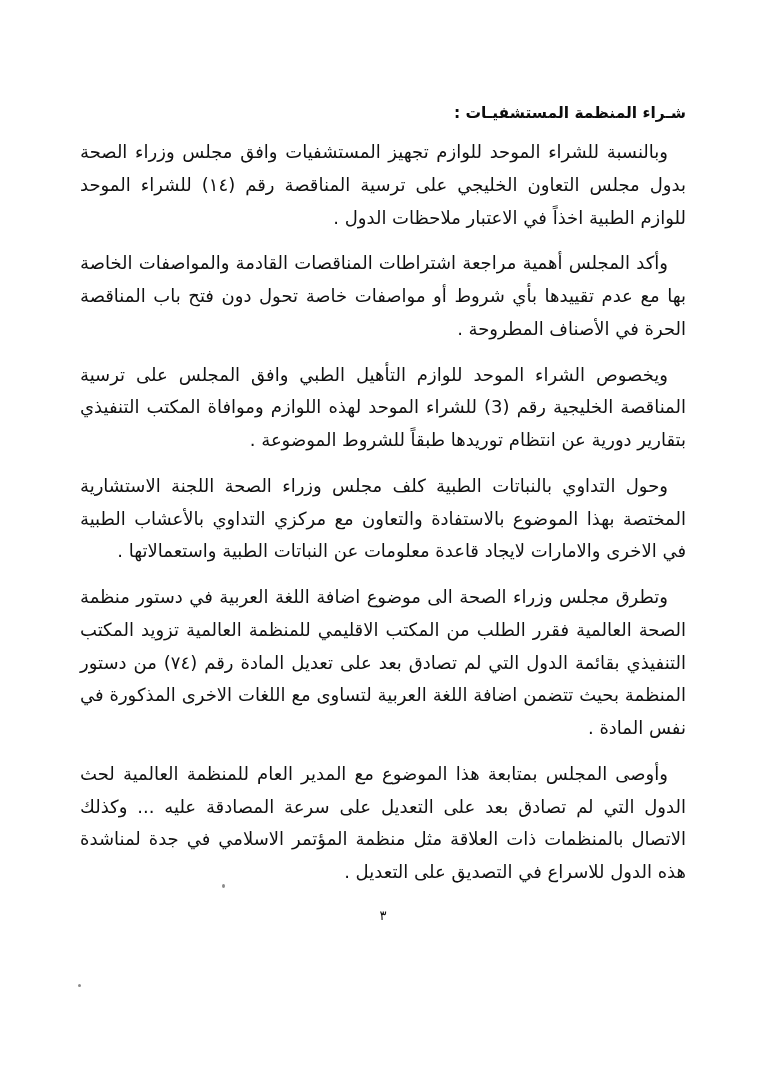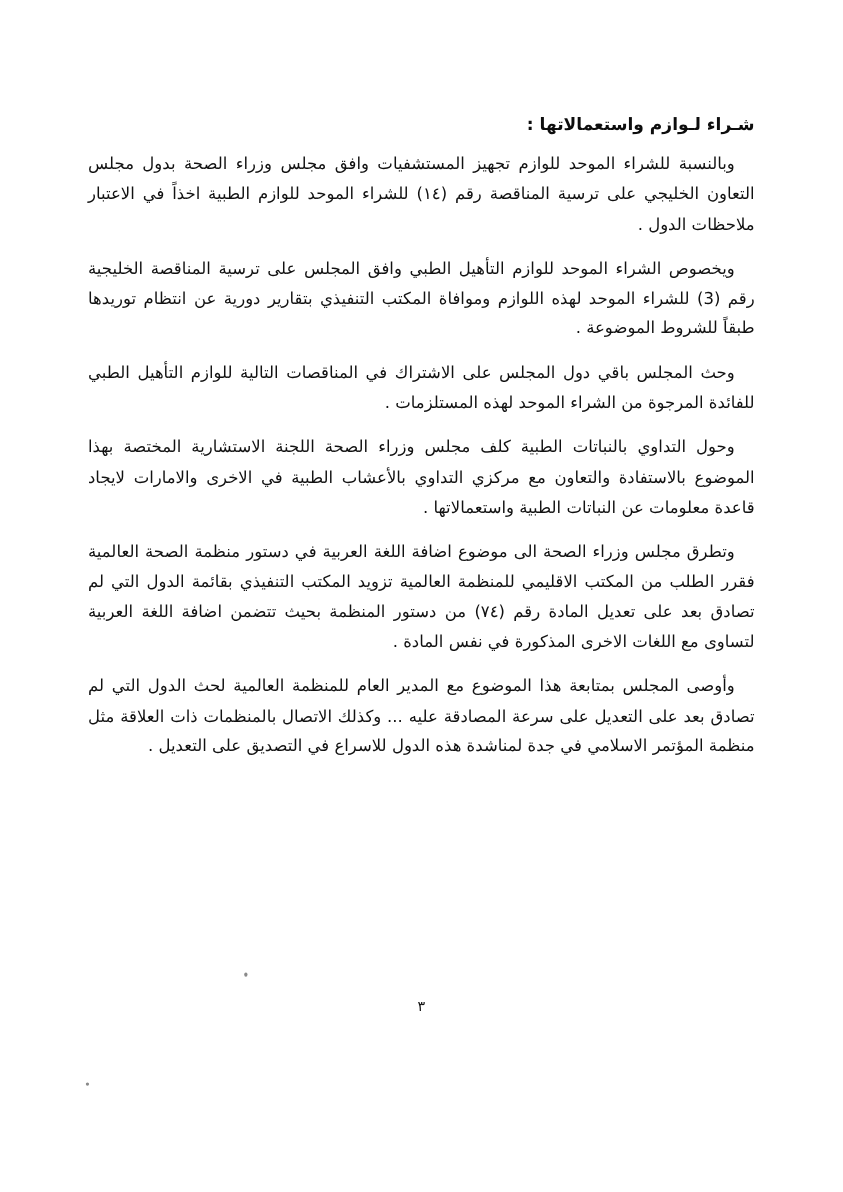--- a/index.html
+++ b/index.html
@@ -27,21 +27,21 @@
   }
   .doc-title {
     font-size: 15.5px;
     font-weight: bold;
     letter-spacing: 0.5px;
     margin: 0 0 14px 0;
     text-align: right;
     color: #0d0d0d;
   }
   .para {
-    font-size: 15px;
+    font-size: 18px;
     line-height: 1.82;
     margin: 0 0 13px 0;
     text-align: justify;
     text-justify: inter-word;
     text-indent: 18px;
     color: #111111;
   }
   .para:last-of-type { margin-bottom: 16px; }
   .page-number {
     position: absolute;
@@ -60,25 +60,25 @@
   .speck-a { left: 222px; top: 884px; width: 3px; height: 4px; }
   .speck-b { left: 78px;  top: 984px; width: 3px; height: 3px; }
 </style>
 </head>
 <body>
 
 <div class="page">
 
   <div class="content">
 
-    <h1 class="doc-title">شـراء لـوازم واستعمالاتها :</h1>
+    <h1 class="doc-title">شـراء المنظمة المستشفيـات :</h1>
 
     <p class="para">وبالنسبة للشراء الموحد للوازم تجهيز المستشفيات وافق مجلس وزراء الصحة بدول مجلس التعاون الخليجي على ترسية المناقصة رقم (١٤) للشراء الموحد للوازم الطبية اخذاً في الاعتبار ملاحظات الدول .</p>
+    <p class="para">وأكد المجلس أهمية مراجعة اشتراطات المناقصات القادمة والمواصفات الخاصة بها مع عدم تقييدها بأي شروط أو مواصفات خاصة تحول دون فتح باب المناقصة الحرة في الأصناف المطروحة .</p>
     <p class="para">ويخصوص الشراء الموحد للوازم التأهيل الطبي وافق المجلس على ترسية المناقصة الخليجية رقم (3) للشراء الموحد لهذه اللوازم وموافاة المكتب التنفيذي بتقارير دورية عن انتظام توريدها طبقاً للشروط الموضوعة .</p>
-    <p class="para">وحث المجلس باقي دول المجلس على الاشتراك في المناقصات التالية للوازم التأهيل الطبي للفائدة المرجوة من الشراء الموحد لهذه المستلزمات .</p>
     <p class="para">وحول التداوي بالنباتات الطبية كلف مجلس وزراء الصحة اللجنة الاستشارية المختصة بهذا الموضوع بالاستفادة والتعاون مع مركزي التداوي بالأعشاب الطبية في الاخرى والامارات لايجاد قاعدة معلومات عن النباتات الطبية واستعمالاتها .</p>
     <p class="para">وتطرق مجلس وزراء الصحة الى موضوع اضافة اللغة العربية في دستور منظمة الصحة العالمية فقرر الطلب من المكتب الاقليمي للمنظمة العالمية تزويد المكتب التنفيذي بقائمة الدول التي لم تصادق بعد على تعديل المادة رقم (٧٤) من دستور المنظمة بحيث تتضمن اضافة اللغة العربية لتساوى مع اللغات الاخرى المذكورة في نفس المادة .</p>
     <p class="para">وأوصى المجلس بمتابعة هذا الموضوع مع المدير العام للمنظمة العالمية لحث الدول التي لم تصادق بعد على التعديل على سرعة المصادقة عليه ... وكذلك الاتصال بالمنظمات ذات العلاقة مثل منظمة المؤتمر الاسلامي في جدة لمناشدة هذه الدول للاسراع في التصديق على التعديل .</p>
 
   </div>
 
   <div class="page-number">٣</div>
 
   <span class="speck speck-a"></span>
   <span class="speck speck-b"></span>

